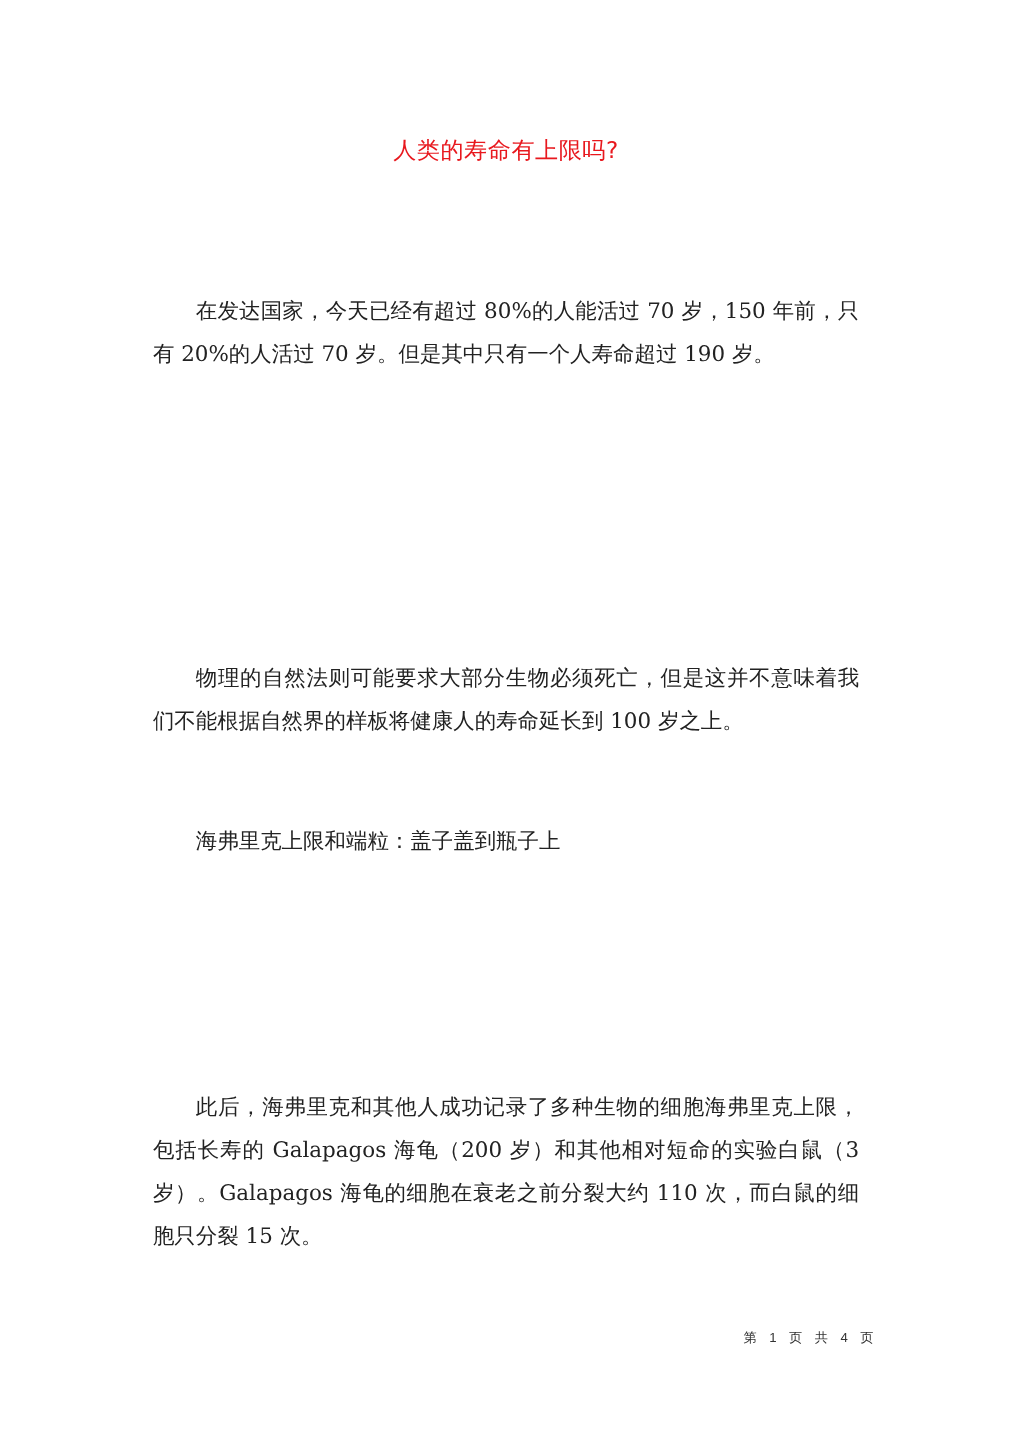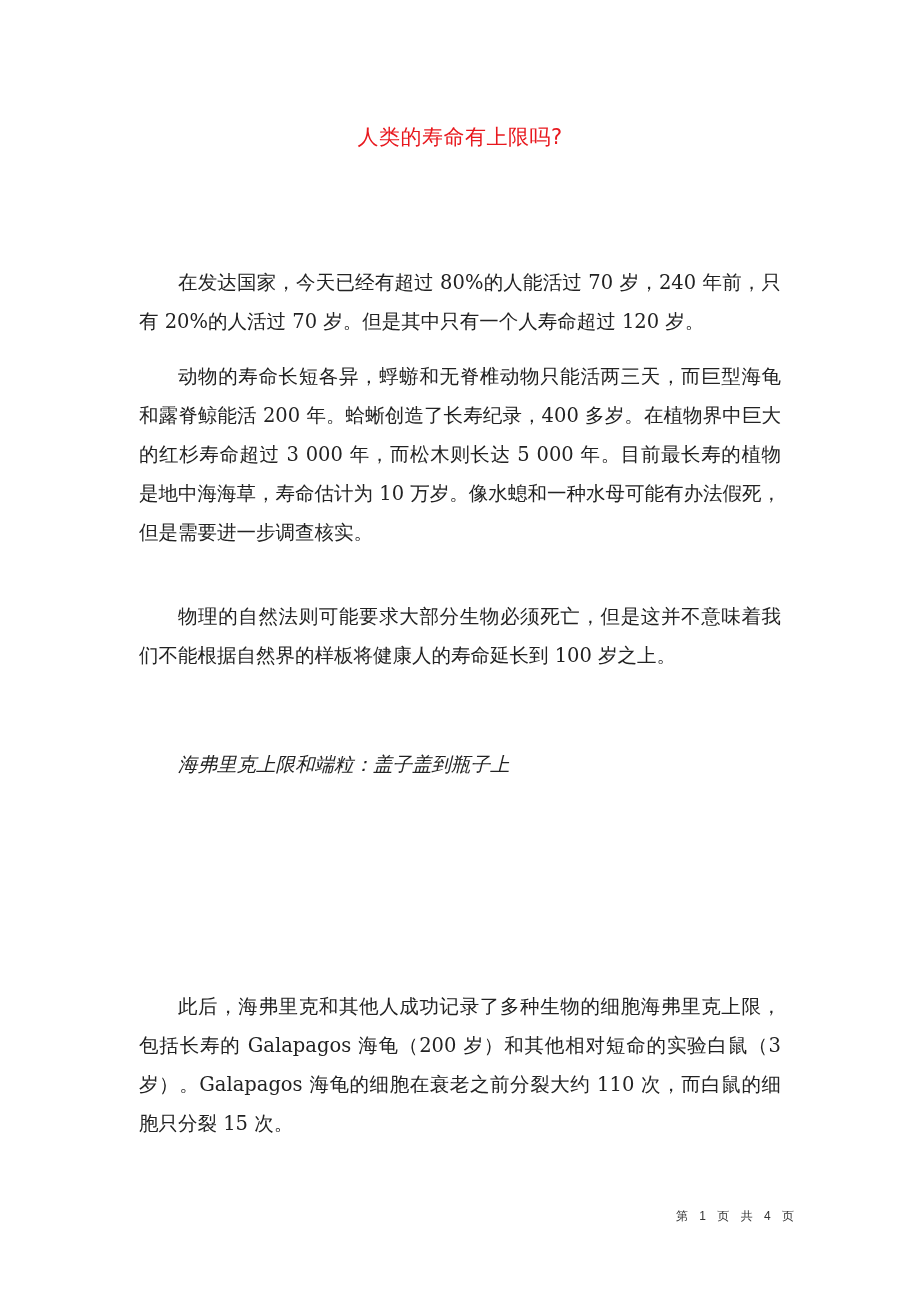--- a/index.html
+++ b/index.html
@@ -42,46 +42,42 @@
       line-height: 39px;
       color: #222;
       text-align: justify;
     }
     .p {
       margin: 0;
       text-indent: 2em;
     }
     .p.heading {
       text-indent: 2em;
-      font-style: italic;
     }
     .footer {
       position: absolute;
       top: 1208px;
       left: 676px;
       font-family: Liberation Sans, sans-serif;
       font-size: 12px;
       color: #333;
       letter-spacing: 3px;
       word-spacing: 2px;
     }
   </style>
 </head>
 <body>
 
 <div class="page">
   <div class="title">人类的寿命有上限吗?</div>
 
   <div class="body-text" style="top:263px;">
-    <p class="p">在发达国家，今天已经有超过 80%的人能活过 70 岁，240 年前，只有 20%的人活过 70 岁。但是其中只有一个人寿命超过 120 岁。</p>
+    <p class="p">在发达国家，今天已经有超过 80%的人能活过 70 岁，150 年前，只有 20%的人活过 70 岁。但是其中只有一个人寿命超过 190 岁。</p>
   </div>
 
-  <div class="body-text" style="top:357px;">
-    <p class="p">动物的寿命长短各异，蜉蝣和无脊椎动物只能活两三天，而巨型海龟和露脊鲸能活 200 年。蛤蜥创造了长寿纪录，400 多岁。在植物界中巨大的红杉寿命超过 3  000 年，而松木则长达 5  000 年。目前最长寿的植物是地中海海草，寿命估计为 10 万岁。像水螅和一种水母可能有办法假死，但是需要进一步调查核实。</p>
-  </div>
 
   <div class="body-text" style="top:597px;">
     <p class="p">物理的自然法则可能要求大部分生物必须死亡，但是这并不意味着我们不能根据自然界的样板将健康人的寿命延长到 100 岁之上。</p>
   </div>
 
   <div class="body-text" style="top:745px;">
     <p class="p heading">海弗里克上限和端粒：盖子盖到瓶子上</p>
   </div>
 
 

